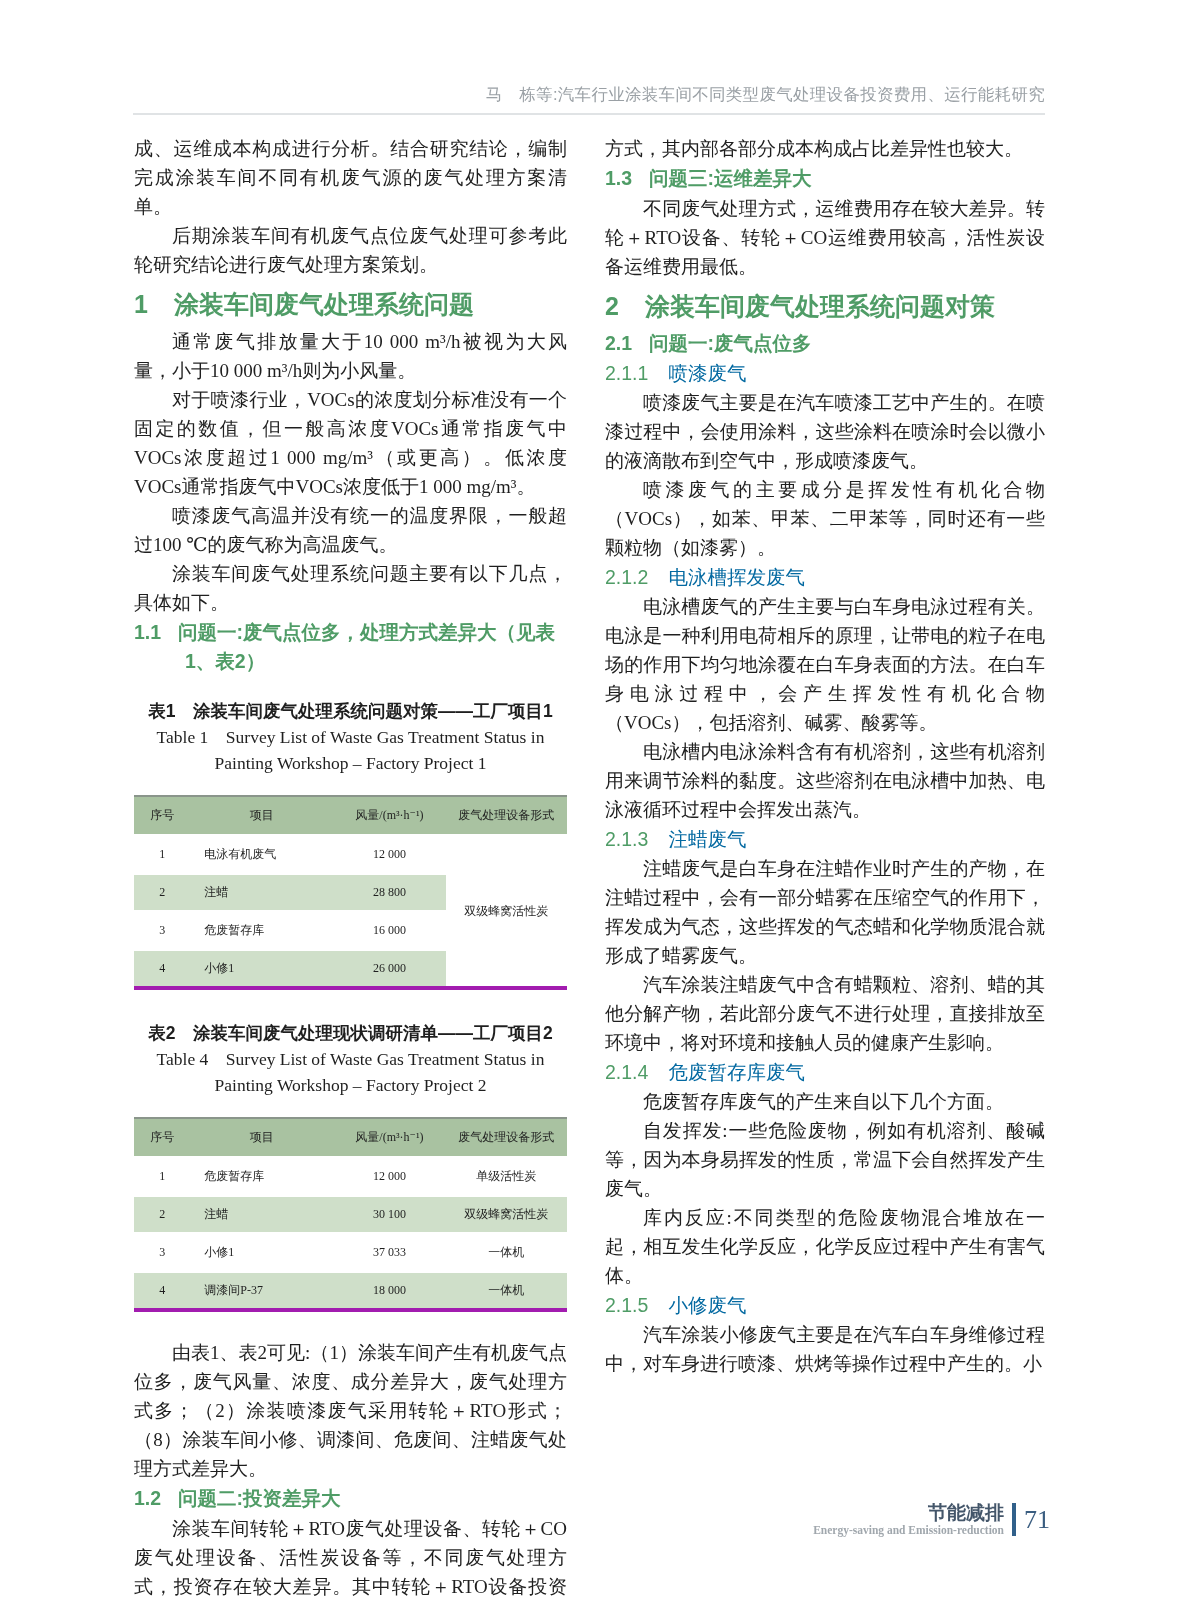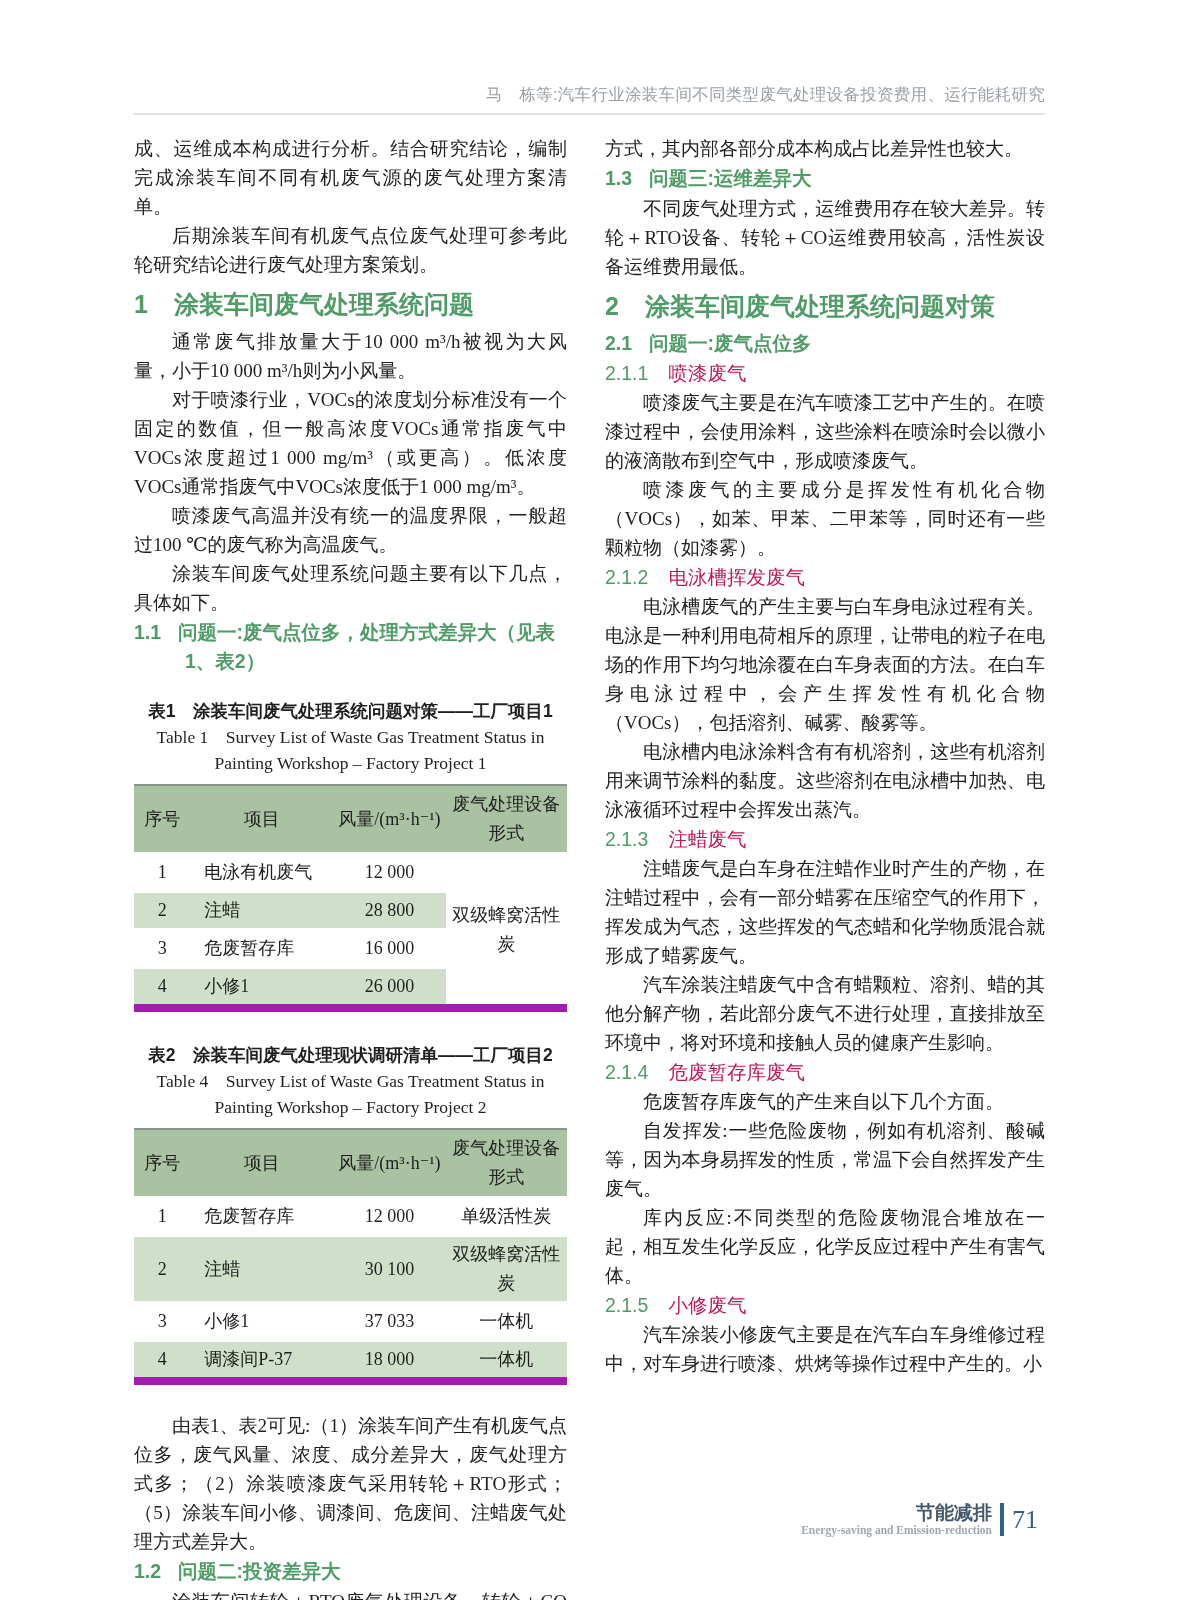--- a/index.html
+++ b/index.html
@@ -18,40 +18,40 @@
   p.mt{margin-top:26px;}
   h1.sec{font-family:"Liberation Sans","DejaVu Sans",sans-serif;color:#4f9c66;font-weight:bold;
         font-size:25px;line-height:32px;margin:9px 0 7px;text-align:left;}
   h1.sec .num{margin-right:26px;}
   h2.sec{font-family:"Liberation Sans","DejaVu Sans",sans-serif;color:#4f9c66;font-weight:bold;
         font-size:19.5px;line-height:29px;margin:1px 0 1px;text-align:left;
         padding-left:51px;text-indent:-51px;}
   h2.sec .num{margin-right:17px;}
   h3.sub{margin:1px 0 0;font-size:19.5px;line-height:29px;font-weight:normal;text-align:left;}
   h3.sub .num{font-family:"Liberation Sans","DejaVu Sans",sans-serif;color:#4f9c66;margin-right:20px;}
-  h3.sub .ttl{color:#be185d;}
+  h3.sub .ttl{color:#0369a1;}
   
   .tbl-block{margin-top:22px;}
   .tbl-block.second{margin-top:30px;}
   .cap-cn{font-family:"Liberation Sans","DejaVu Sans",sans-serif;font-weight:bold;font-size:17.5px;
         line-height:26px;text-align:center;}
   .cap-en{font-family:"Liberation Serif","DejaVu Serif",serif;font-weight:normal;font-size:17.5px;
         line-height:26px;text-align:center;}
-  table.tbl{width:100%;border-collapse:collapse;margin-top:8px;font-size:18px;
-        border-top:2px solid #8a958b;border-bottom:8px solid #a21caf;}
+  table.tbl{width:100%;border-collapse:collapse;margin-top:19px;font-size:12px;
+        border-top:2px solid #8a958b;border-bottom:4px solid #a21caf;}
   table.tbl th{background:#a9c2a1;font-weight:normal;padding:4px 2px;text-align:center;
         border-bottom:3px solid #ffffff;}
   table.tbl td{padding:3px 2px;text-align:center;border-bottom:3px solid #ffffff;height:23px;}
   table.tbl2 td{height:29px;}
   table.tbl td.item{text-align:left;padding-left:14px;}
   tr.g td{background:#cfdfc9;}
   td.eqcell{background:#ffffff !important;}
   .c-no{width:13%;}.c-item{width:33%;}.c-flow{width:26%;}.c-eq{width:28%;}
   
-  .footer{position:absolute;top:1503px;right:149px;display:flex;align-items:flex-start;}
+  .footer{position:absolute;top:1503px;right:137px;display:flex;align-items:flex-start;}
   .f-left{text-align:right;margin-right:8px;}
   .f-cn{font-family:"Liberation Sans","DejaVu Sans",sans-serif;font-weight:bold;font-size:19px;
         color:#44566a;line-height:20px;}
   .f-en{font-family:"Liberation Serif","DejaVu Serif",serif;font-weight:bold;font-size:11.5px;
         color:#a0a7ad;line-height:15px;}
   .f-bar{width:4px;height:33px;background:#31608a;margin:0 8px 0 0;}
   .f-num{font-family:"Liberation Serif","DejaVu Serif",serif;font-size:26px;color:#3a5d80;line-height:33px;}
 </style>
 </head>
 <body>
@@ -152,21 +152,21 @@
           <tr class="g">
             <td>4</td>
             <td class="item">调漆间P-37</td>
             <td>18 000</td>
             <td>一体机</td>
           </tr>
         </tbody>
       </table>
     </div>
 
-    <p class="body mt">由表1、表2可见:（1）涂装车间产生有机废气点位多，废气风量、浓度、成分差异大，废气处理方式多；（2）涂装喷漆废气采用转轮＋RTO形式；（5）涂装车间小修、调漆间、危废间、注蜡废气处理方式差异大。</p>
+    <p class="body mt">由表1、表2可见:（1）涂装车间产生有机废气点位多，废气风量、浓度、成分差异大，废气处理方式多；（2）涂装喷漆废气采用转轮＋RTO形式；（8）涂装车间小修、调漆间、危废间、注蜡废气处理方式差异大。</p>
 
     <h2 class="sec">
       <span class="num">1.2</span><span>问题二:投资差异大</span>
     </h2>
     <p class="body">涂装车间转轮＋RTO废气处理设备、转轮＋CO废气处理设备、活性炭设备等，不同废气处理方式，投资存在较大差异。其中转轮＋RTO设备投资最高，其次是转轮＋CO，活性炭设备投资最低。不同的废气处理</p>
   </div>
 
   <div class="col col-right">
     <p class="cont body" style="text-indent:0;margin-top:4px;">方式，其内部各部分成本构成占比差异性也较大。</p>
 

